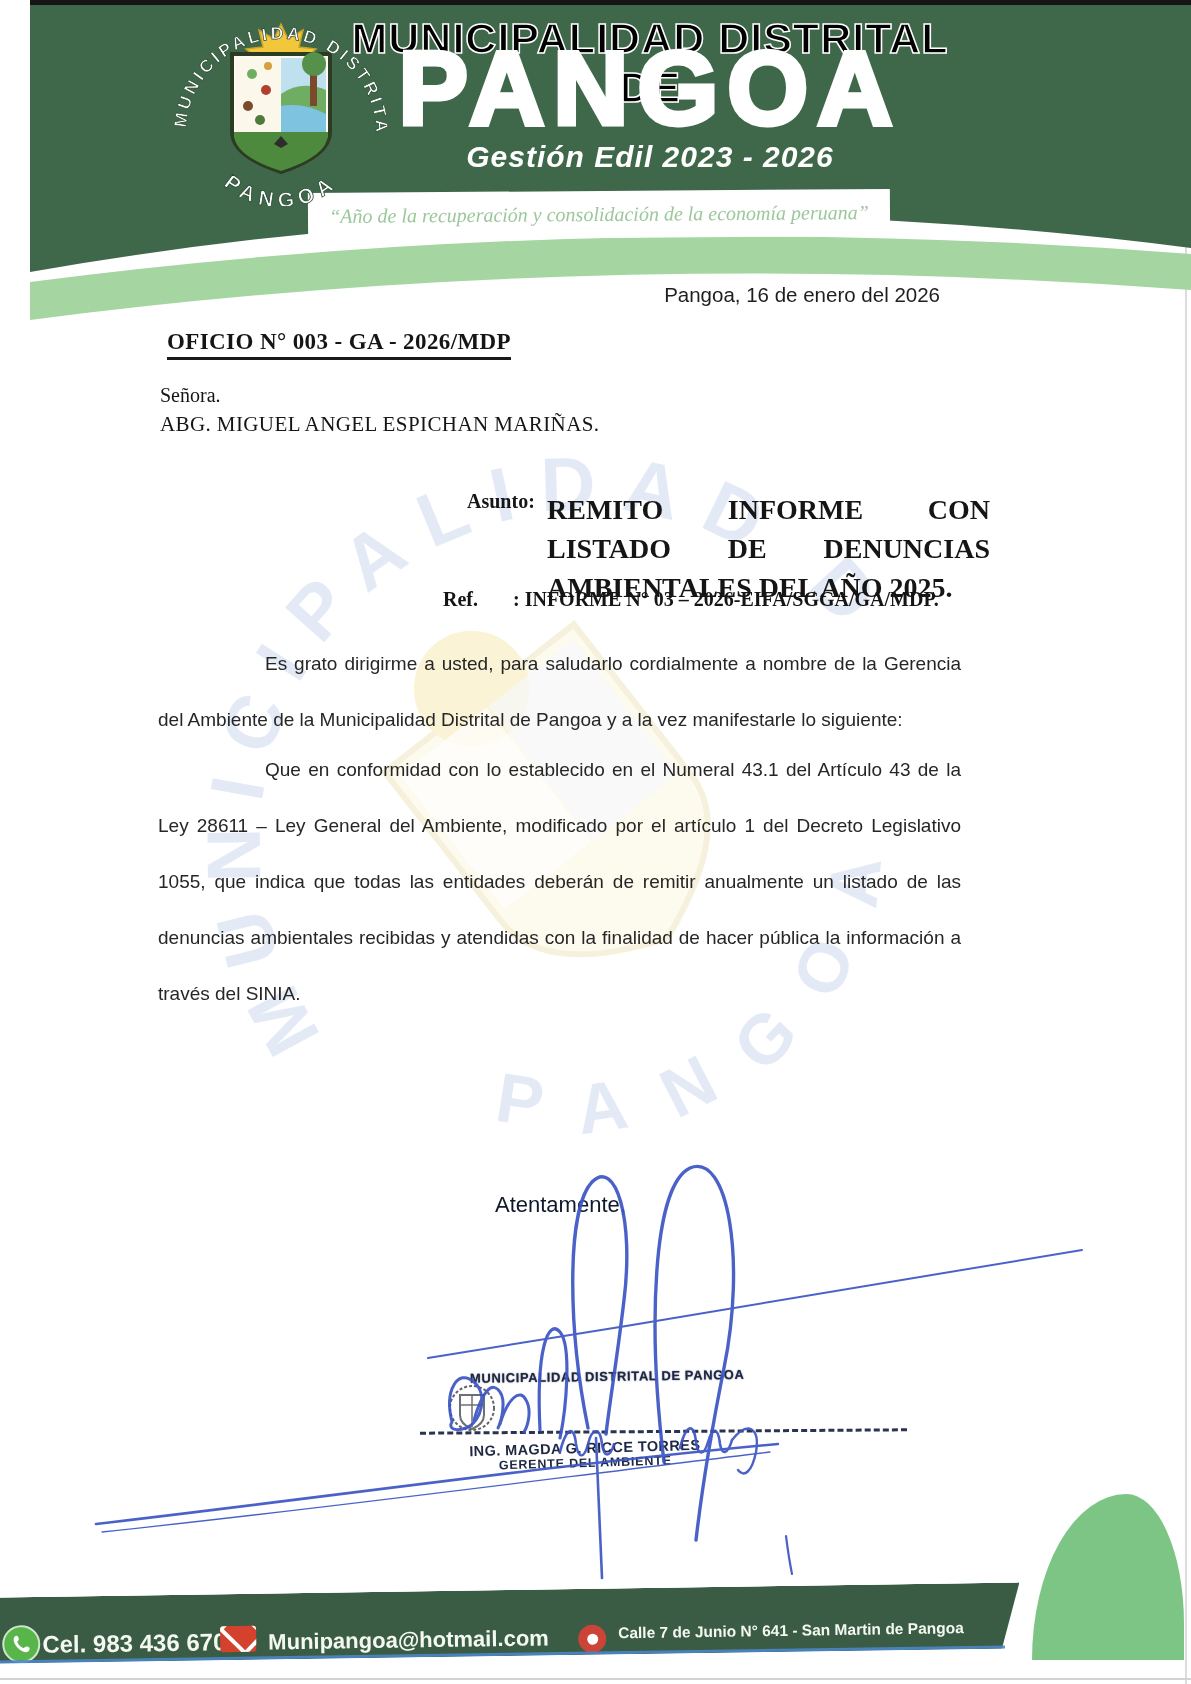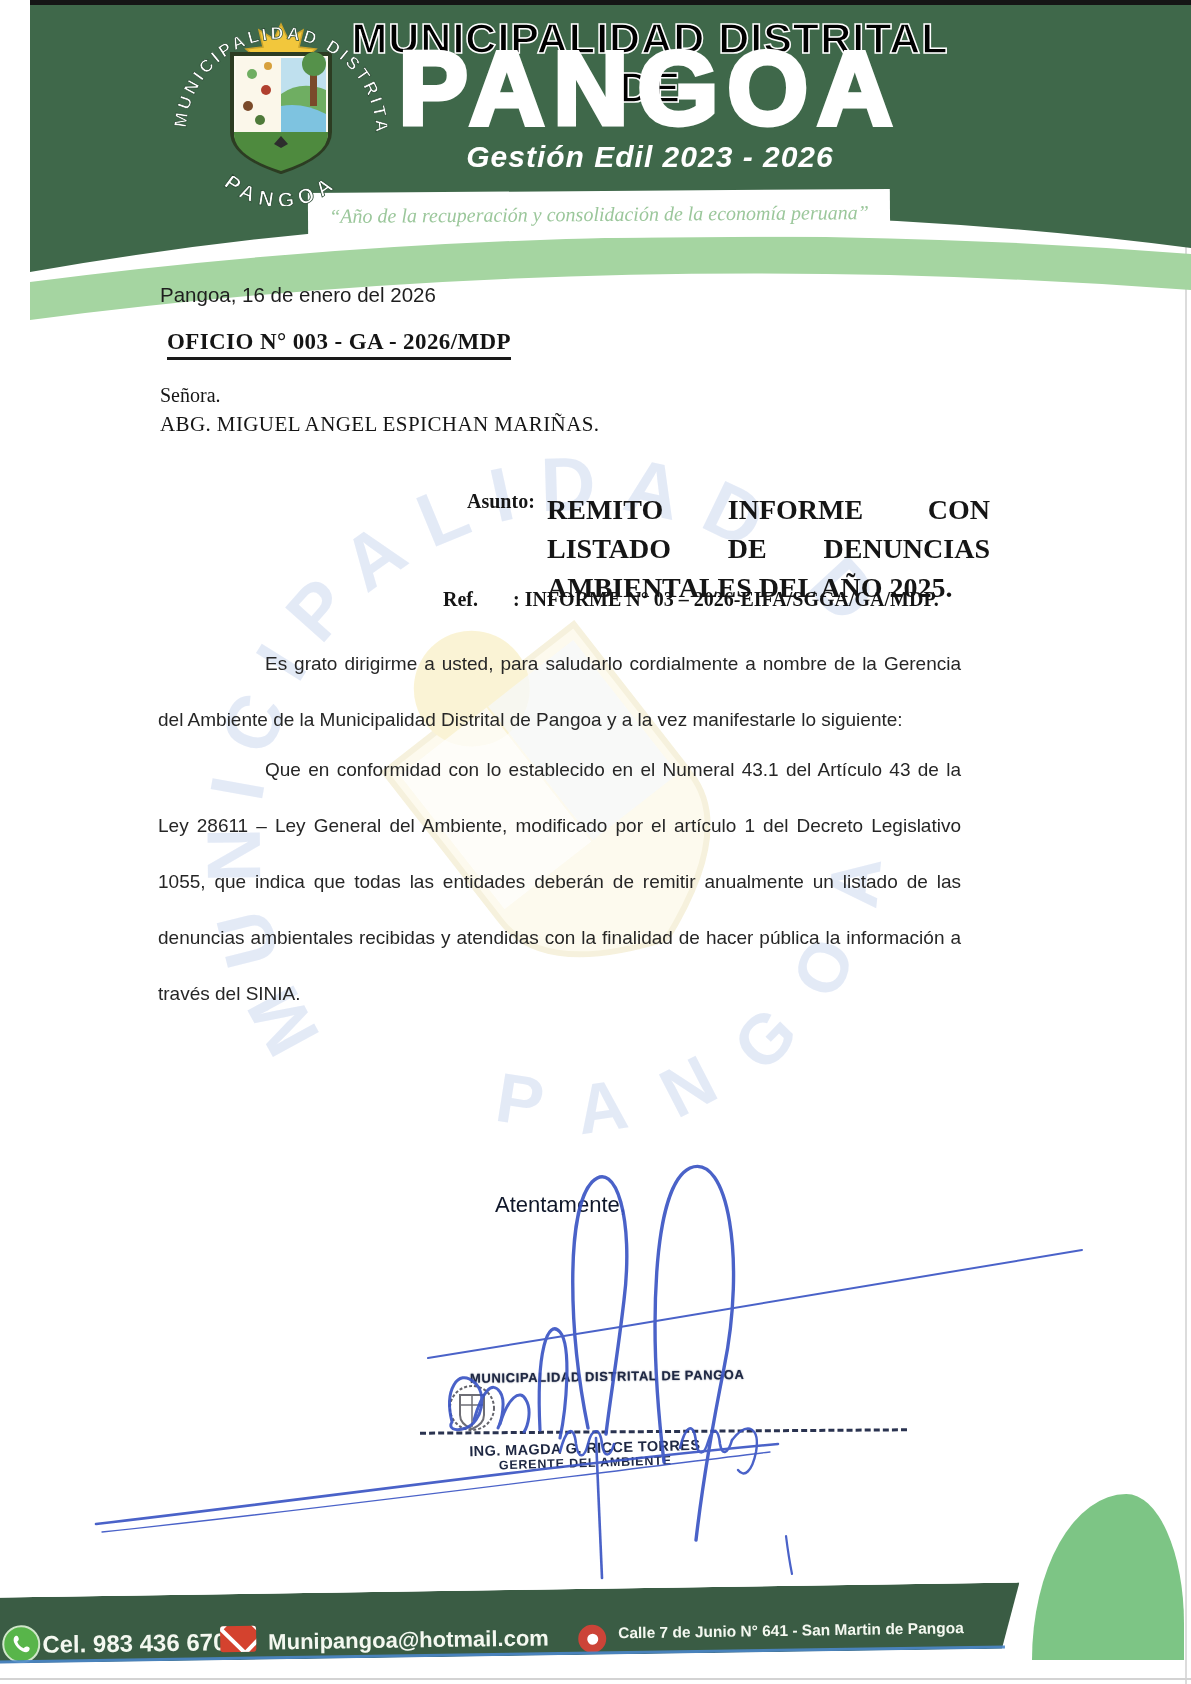--- a/index.html
+++ b/index.html
@@ -23,21 +23,21 @@
   .quote-box{left:308px;top:191px;width:582px;height:47px;background:#ffffff;z-index:4;
     display:flex;align-items:center;justify-content:center;transform:rotate(-0.4deg);}
   .quote-text{font-family:"Liberation Serif",serif;font-style:italic;font-size:20px;color:#9bc79b;white-space:nowrap;}
   .logo{left:168px;top:2px;z-index:5;}
 
   
   .wm{left:0;top:0;z-index:1;opacity:.5;pointer-events:none;}
 
   
   .serif{font-family:"Liberation Serif",serif;color:#151515;}
-  .date-line{left:160px;top:283px;width:780px;text-align:left;font-size:20.5px;color:#1e1e1e;z-index:3;}
+  .date-line{left:160px;top:283px;width:780px;text-align:right;font-size:20.5px;color:#1e1e1e;z-index:3;}
   .oficio{left:167px;top:329px;z-index:3;font-size:23px;font-weight:bold;letter-spacing:.4px;
     border-bottom:3px solid #1a1a1a;padding-bottom:2px;}
   .recipient{left:160px;top:381px;z-index:3;line-height:29px;}
   .recipient .r1{font-size:20px;}
   .recipient .r2{font-size:21px;letter-spacing:.4px;}
   .recipient .r3{font-size:21px;font-weight:bold;letter-spacing:.4px;}
   .subject{left:467px;top:490px;width:530px;z-index:3;display:flex;}
   .subject .lbl{font-size:20px;font-weight:bold;width:80px;flex:none;}
   .subject .txt{font-size:28px;font-weight:bold;width:443px;text-align:justify;line-height:39px;}
   .refline{left:443px;top:588px;z-index:3;display:flex;}

